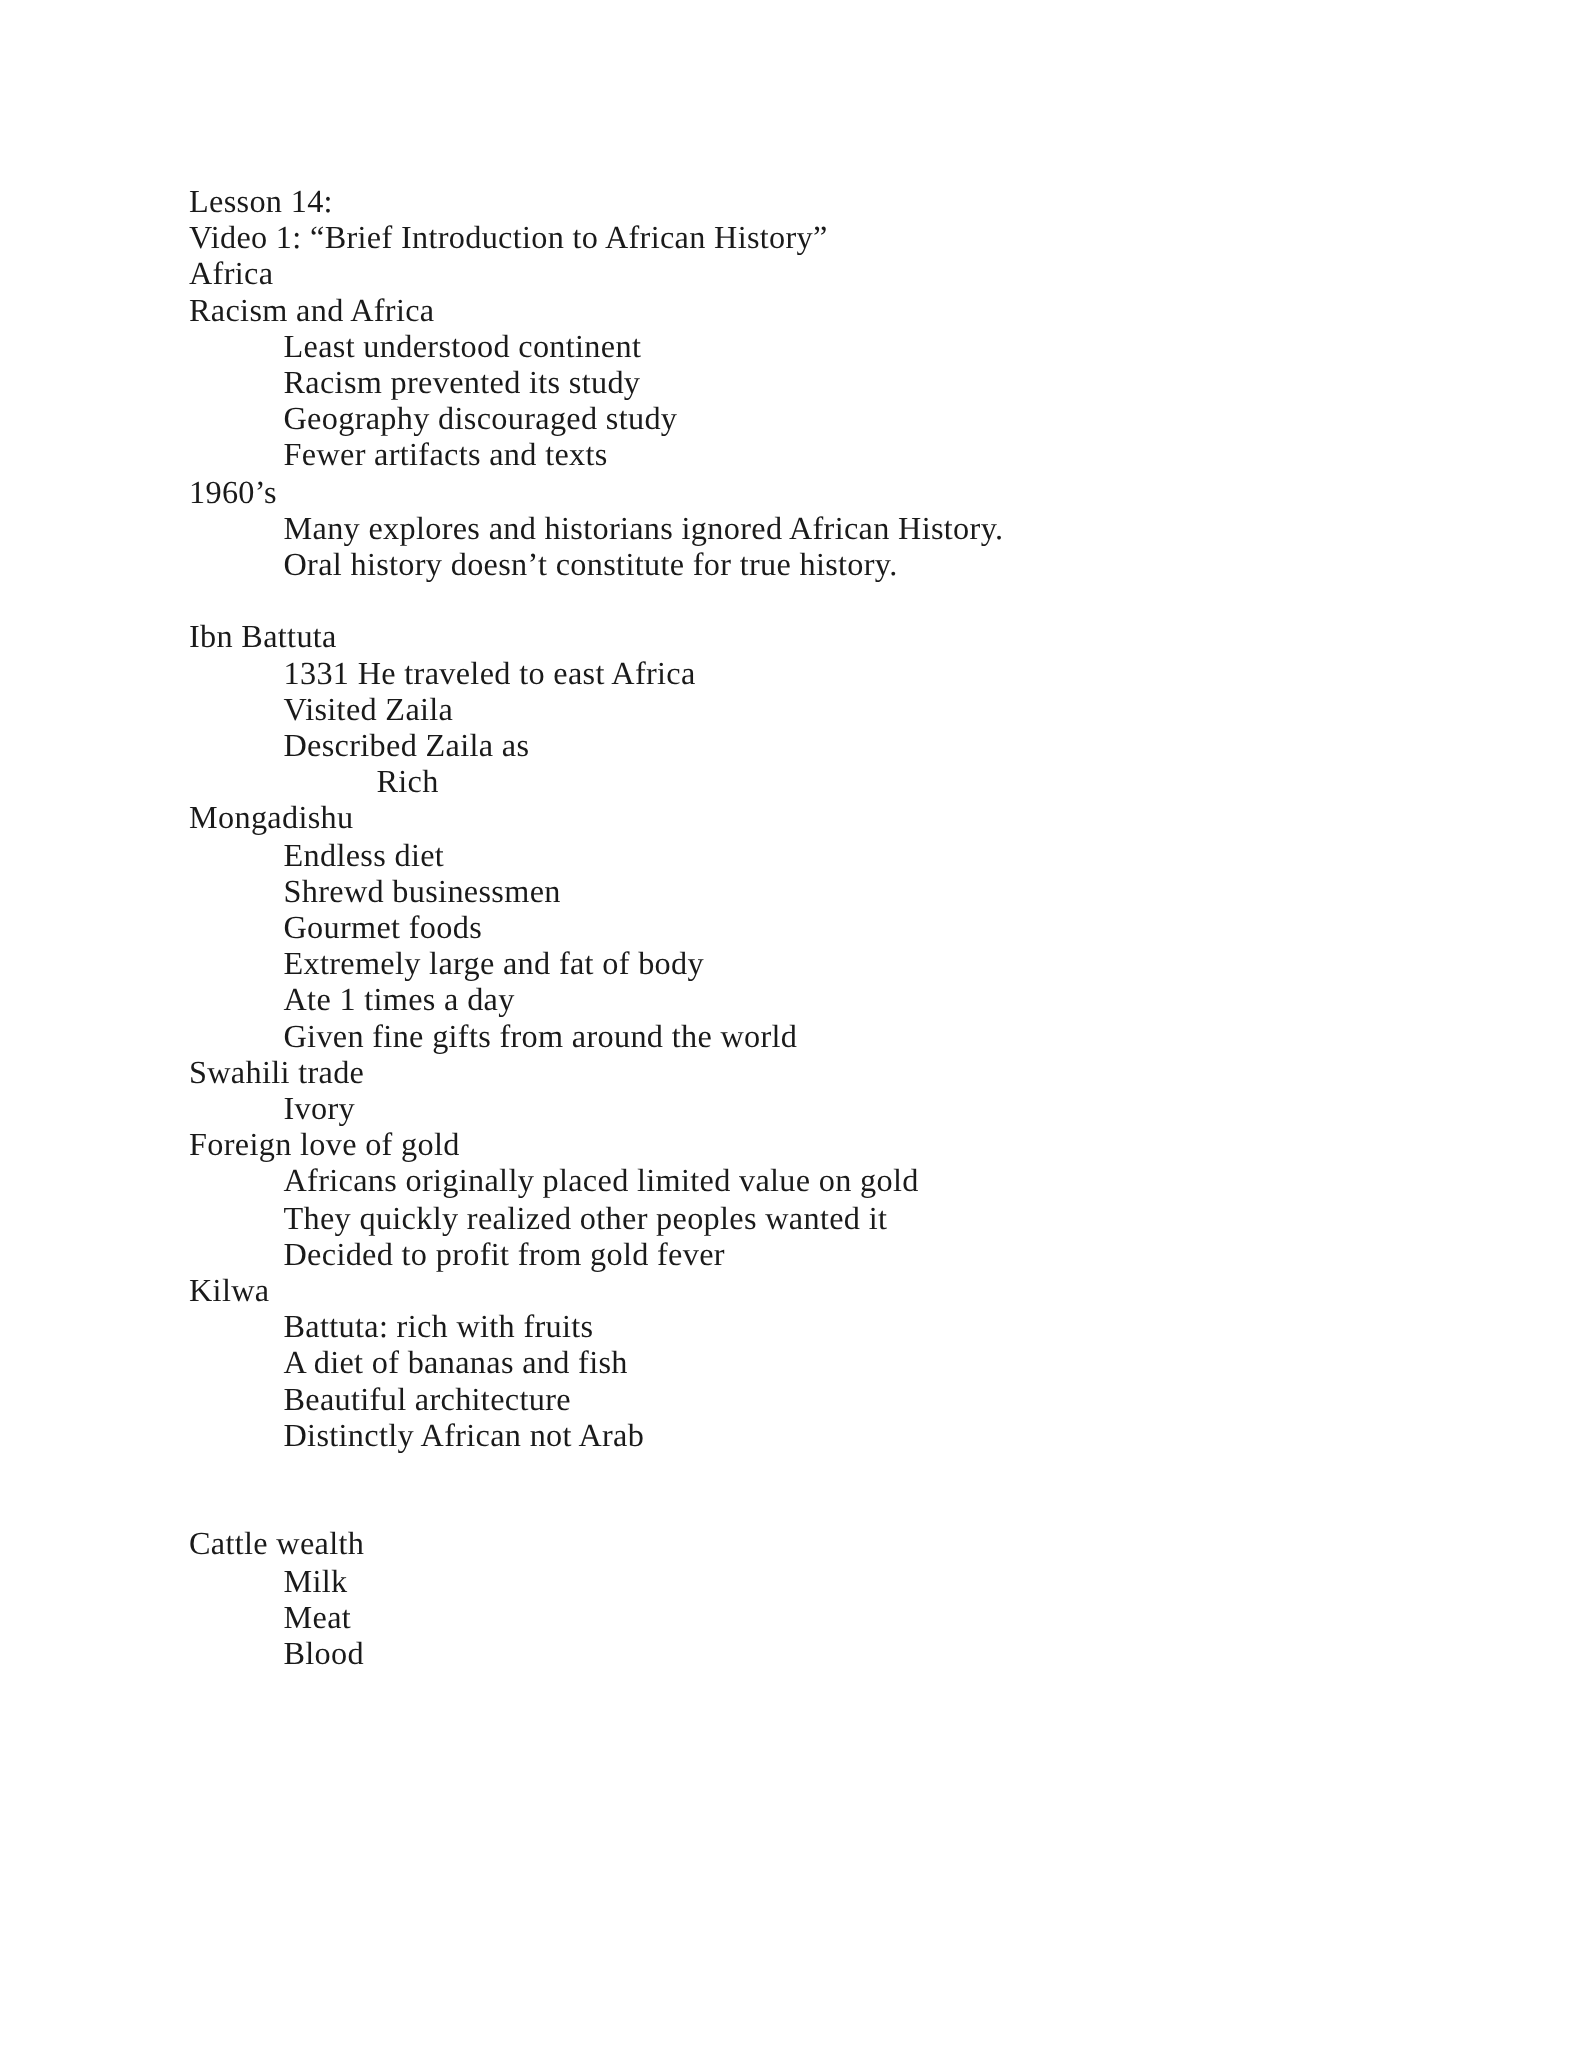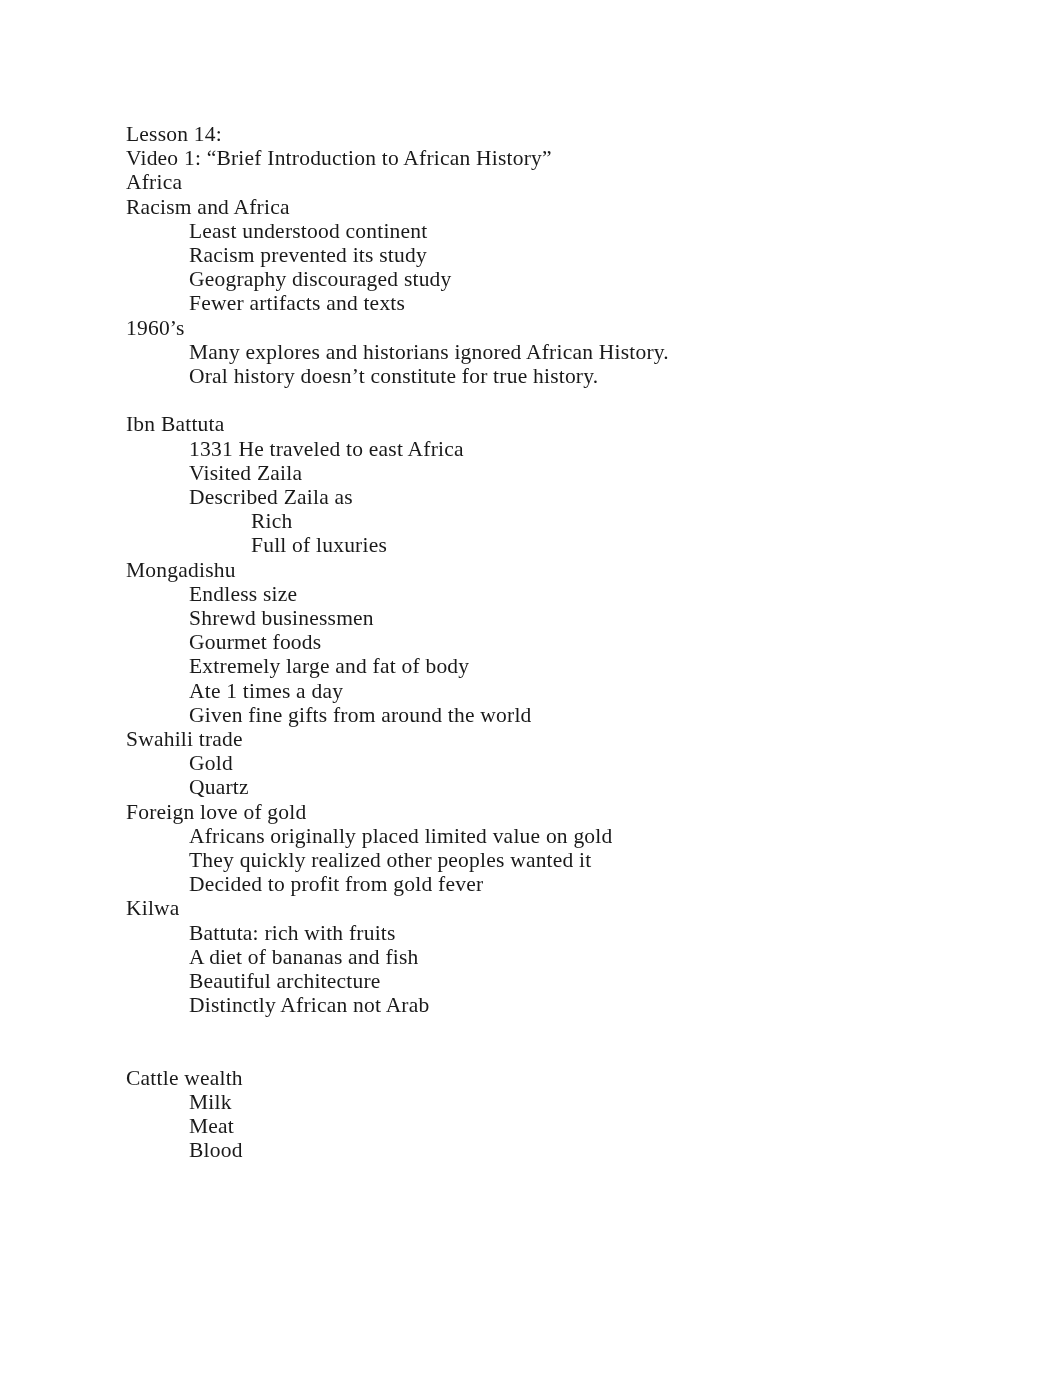--- a/index.html
+++ b/index.html
@@ -57,31 +57,29 @@
       <div class="line lvl-1">Fewer artifacts and texts</div>
       <div class="line lvl-0">1960’s</div>
       <div class="line lvl-1">Many explores and historians ignored African History.</div>
       <div class="line lvl-1">Oral history doesn’t constitute for true history.</div>
       <div class="line lvl-0 blank"></div>
       <div class="line lvl-0">Ibn Battuta</div>
       <div class="line lvl-1">1331 He traveled to east Africa</div>
       <div class="line lvl-1">Visited Zaila</div>
       <div class="line lvl-1">Described Zaila as</div>
       <div class="line lvl-2">Rich</div>
-      <div class="line lvl-2">Full of luxuries</div>
       <div class="line lvl-0">Mongadishu</div>
-      <div class="line lvl-1">Endless size</div>
+      <div class="line lvl-1">Endless diet</div>
       <div class="line lvl-1">Shrewd businessmen</div>
       <div class="line lvl-1">Gourmet foods</div>
       <div class="line lvl-1">Extremely large and fat of body</div>
       <div class="line lvl-1">Ate 1 times a day</div>
       <div class="line lvl-1">Given fine gifts from around the world</div>
       <div class="line lvl-0">Swahili trade</div>
-      <div class="line lvl-1">Gold</div>
-      <div class="line lvl-1">Quartz</div>
+      <div class="line lvl-1">Ivory</div>
       <div class="line lvl-0">Foreign love of gold</div>
       <div class="line lvl-1">Africans originally placed limited value on gold</div>
       <div class="line lvl-1">They quickly realized other peoples wanted it</div>
       <div class="line lvl-1">Decided to profit from gold fever</div>
       <div class="line lvl-0">Kilwa</div>
       <div class="line lvl-1">Battuta: rich with fruits</div>
       <div class="line lvl-1">A diet of bananas and fish</div>
       <div class="line lvl-1">Beautiful architecture</div>
       <div class="line lvl-1">Distinctly African not Arab</div>
       <div class="line lvl-0 blank"></div>

